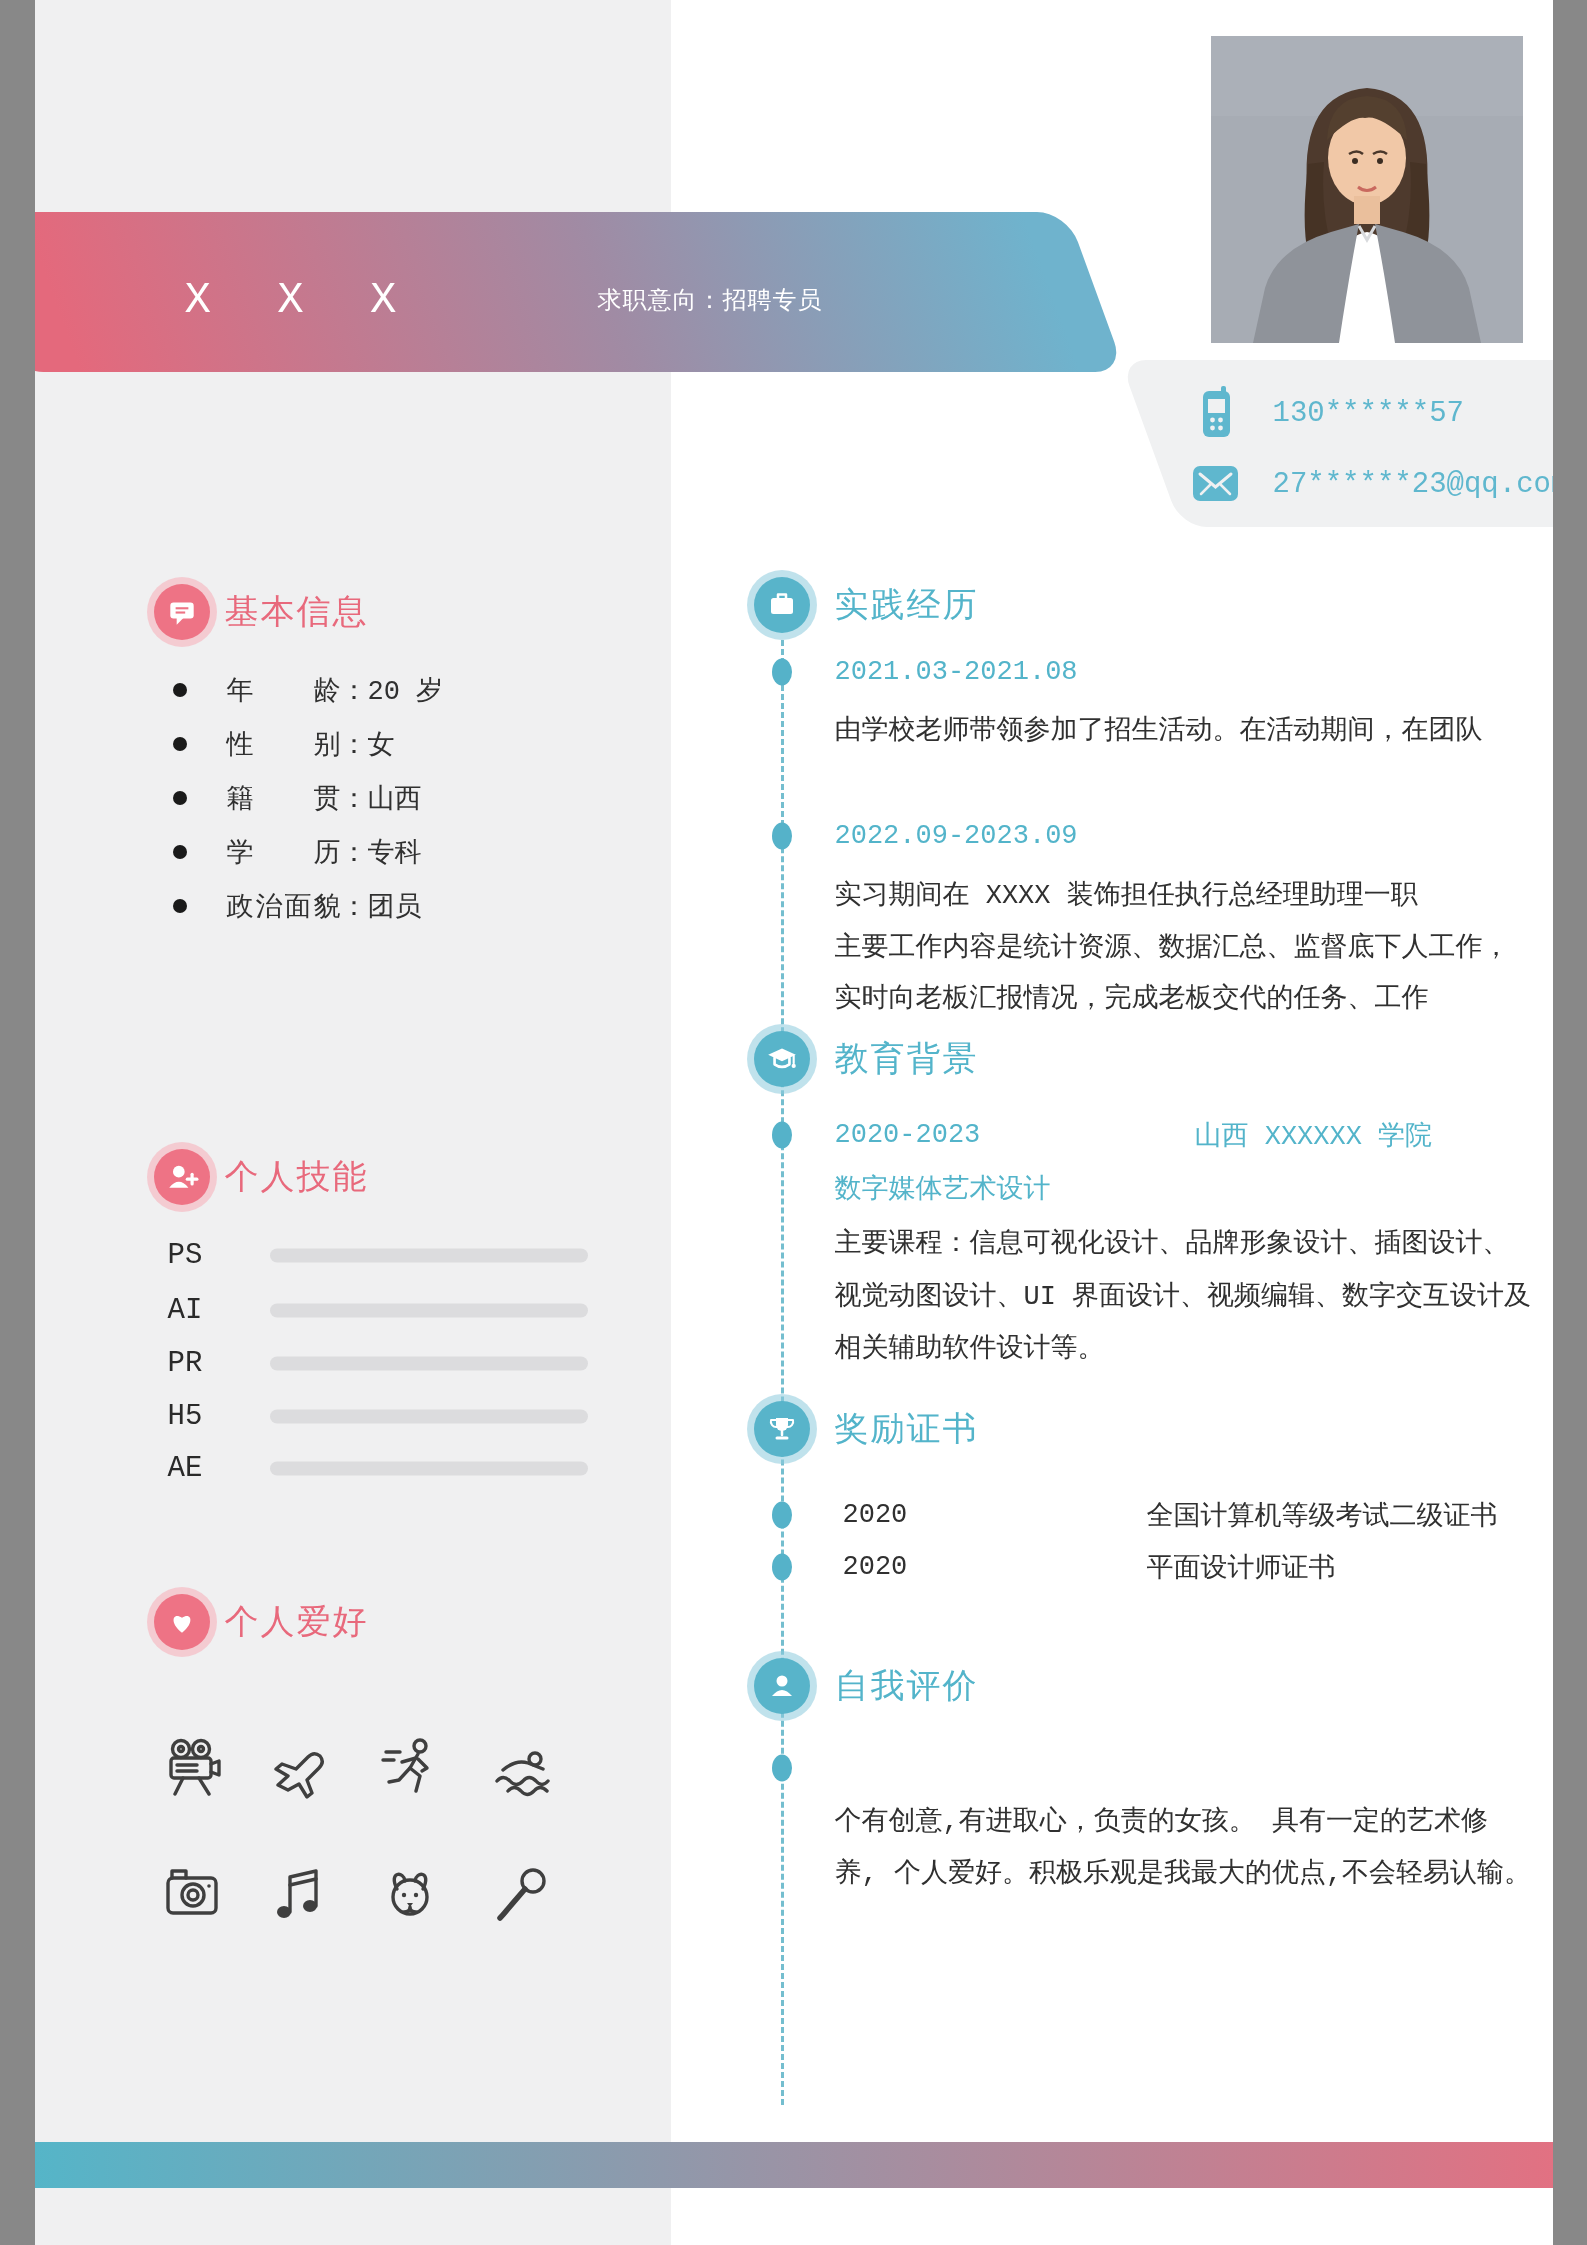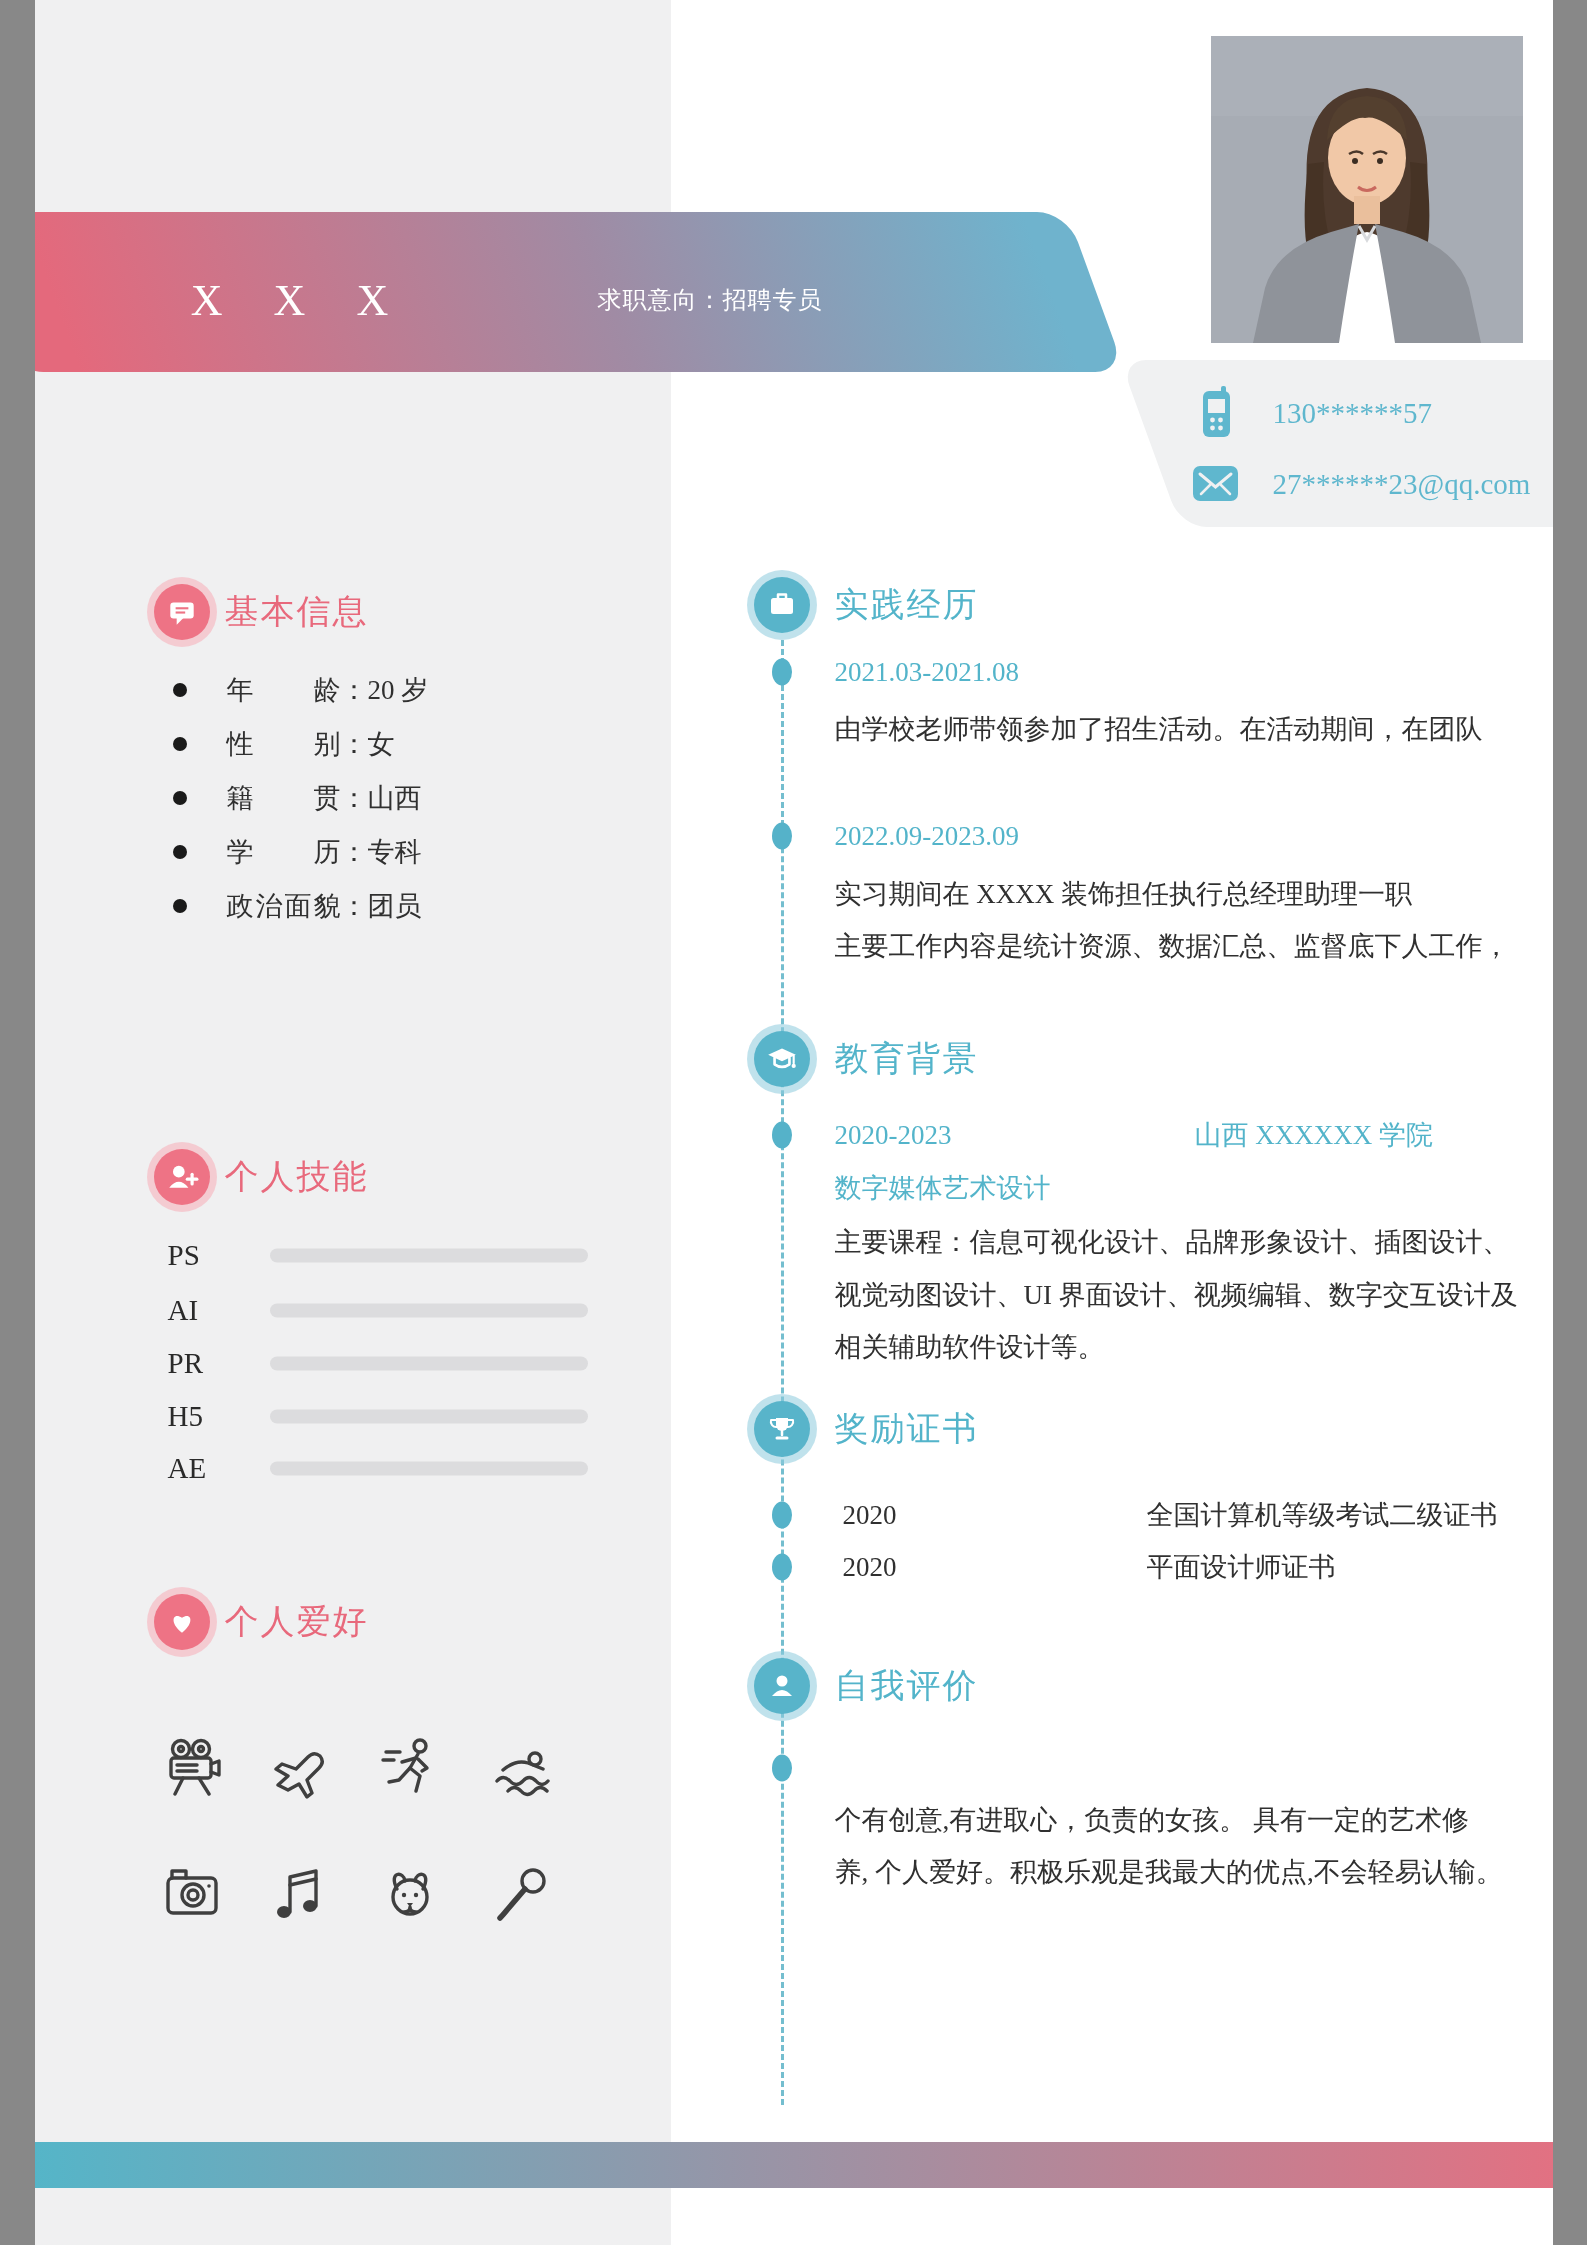--- a/index.html
+++ b/index.html
@@ -1,17 +1,17 @@
 <!DOCTYPE html>
 <html><head>
 <meta charset="utf-8">
 <style>
   html,body{margin:0;padding:0;background:#888;}
   .page{position:relative;width:1518px;height:2245px;background:#ffffff;overflow:hidden;
-        font-family:Liberation Serif, serif;color:#303030;margin:0 auto;}
+        font-family:Liberation Mono, monospace;color:#303030;margin:0 auto;}
   .abs{position:absolute;}
   .row{position:absolute;white-space:nowrap;transform:translateY(-50%);}
   
   .leftbg{left:0;top:0;width:636px;height:2245px;background:#f0f0f1;}
   
   .banner{left:-80px;top:212px;width:1112px;height:160px;border-radius:30px;
           background:linear-gradient(90deg,#e4697c 6%,#a08ba4 56%,#6fb3cd 96%);
           transform:skewX(20deg);transform-origin:0 0;}
   .banner-name{left:150px;top:300px;width:230px;text-align:center;color:#fff;font-size:44px;
                letter-spacing:20px;font-weight:400;}
@@ -272,20 +272,21 @@
   <div class="abs sec-title t-teal" style="left:800px;top:605px;text-align:right;">实践经历</div>
 
   <div class="abs tl-dot" style="top:672px;"></div>
   <div class="row teal-line" style="left:800px;top:672px;">2021.03-2021.08</div>
   <div class="row body-line" style="left:800px;top:729px;">由学校老师带领参加了招生活动。在活动期间，在团队</div>
 
   <div class="abs tl-dot" style="top:836px;"></div>
   <div class="row teal-line" style="left:800px;top:836px;">2022.09-2023.09</div>
   <div class="row body-line" style="left:800px;top:894px;">实习期间在 XXXX 装饰担任执行总经理助理一职</div>
   <div class="row body-line" style="left:800px;top:946px;">主要工作内容是统计资源、数据汇总、监督底下人工作，</div>
+  <div class="row body-line" style="left:800px;top:997px;">实时向老板汇报情况，完成老板交代的任务、工作</div>
 
   <div class="abs sec-circle circle-teal" style="left:719px;top:1059px;">
     <svg viewBox="0 0 32 32" width="34" height="34">
       <path d="M16 6 L3 12 L16 18 L29 12 Z" class="wfill"></path>
       <path d="M9 15 v6 q7 5 14 0 v-6" class="wicon"></path>
       <path d="M27 13 v7" class="wicon" style="stroke-width:2"></path>
       <circle cx="27" cy="22.5" r="2" class="wfill"></circle>
     </svg>
   </div>
   <div class="abs sec-title t-teal" style="left:800px;top:1059px;">教育背景</div>

